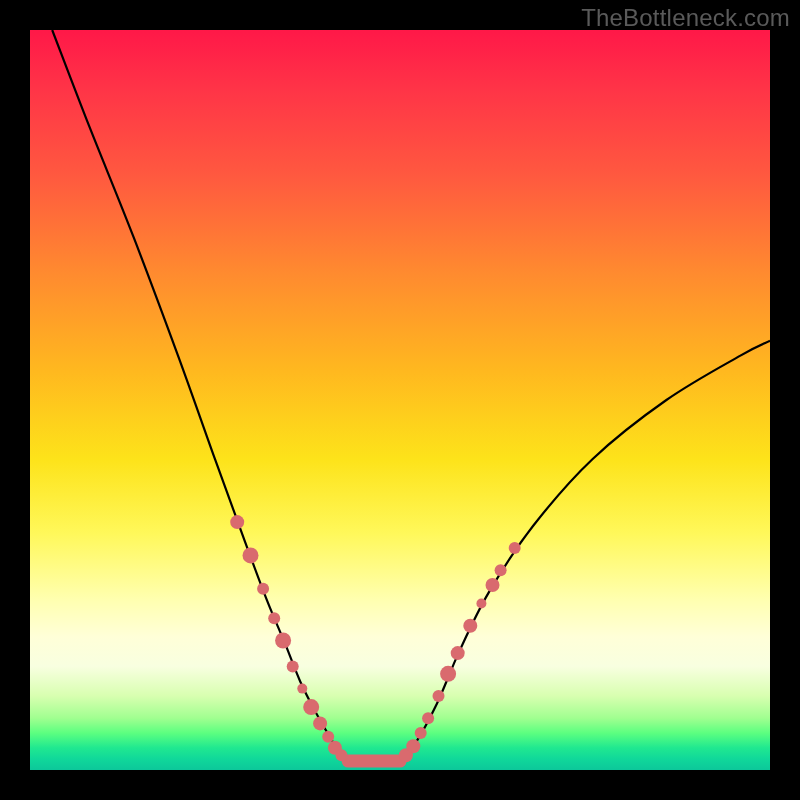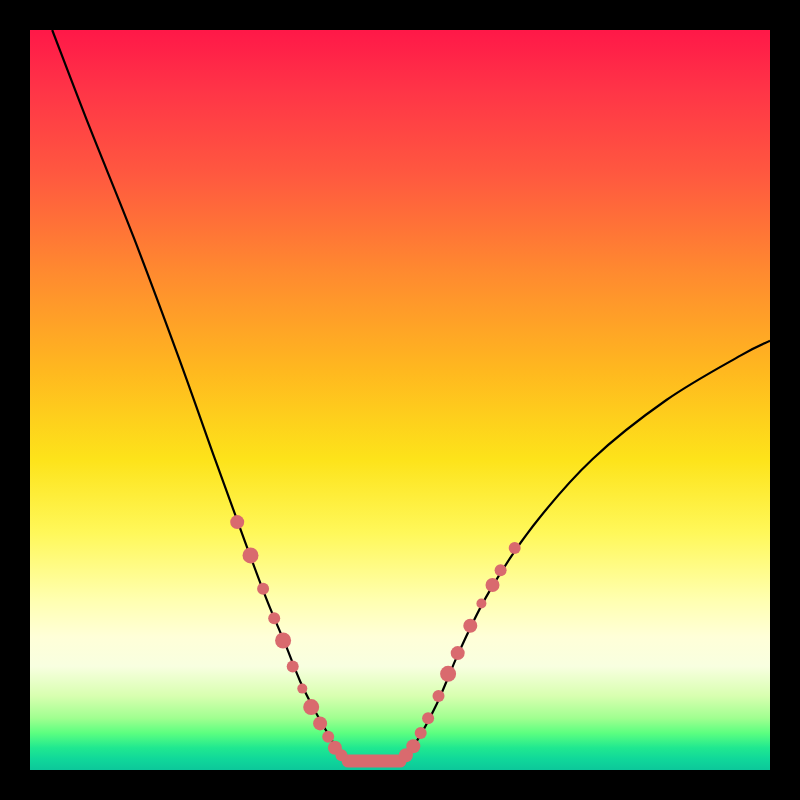--- a/index.html
+++ b/index.html
@@ -79,20 +79,21 @@
   .flat-bar {
     stroke: #d96a6e;
     stroke-width: 13;
     stroke-linecap: round;
   }
 </style>
 </head>
 <body>
 
 <div class="frame">
+  <div class="watermark">TheBottleneck.com</div>
   <div class="plot-area">
     <div class="gradient-bg"></div>
     <svg class="curves" viewBox="0 0 740 740">
       <path id="left-curve" class="curve" d="M 22.2 0.0 C 28.4 16.0, 45.6 61.7, 59.2 96.2 C 72.8 130.7, 88.8 169.0, 103.6 207.2 C 118.4 245.4, 134.4 288.6, 148.0 325.6 C 161.6 362.6, 173.9 398.4, 185.0 429.2 C 196.1 460.0, 206.0 487.2, 214.6 510.6 C 223.2 534.0, 230.0 552.5, 236.8 569.8 C 243.6 587.1, 249.8 600.6, 255.3 614.2 C 260.8 627.8, 265.2 640.1, 270.1 651.2 C 275.0 662.3, 280.0 671.5, 284.9 680.8 C 289.8 690.0, 295.4 699.5, 299.7 706.7 C 304.0 713.9, 307.7 719.7, 310.8 723.7 C 313.9 727.8, 317.0 729.9, 318.2 731.1"></path>
       <path id="right-curve" class="curve" d="M 370.0 731.1 C 372.5 728.3, 378.6 723.7, 384.8 714.1 C 391.0 704.5, 399.6 688.8, 407.0 673.4 C 414.4 658.0, 420.6 640.1, 429.2 621.6 C 437.8 603.1, 446.5 583.4, 458.8 562.4 C 471.1 541.4, 485.9 518.0, 503.2 495.8 C 520.5 473.6, 540.2 450.2, 562.4 429.2 C 584.6 408.2, 611.7 387.3, 636.4 370.0 C 661.1 352.7, 693.1 335.5, 710.4 325.6 C 727.7 315.7, 735.1 313.3, 740.0 310.8"></path>
       <line id="flat-seg" class="flat-bar" x1="318.2" y1="731.12" x2="370" y2="731.12"></line>
       <g id="dots-left">
           <circle class="dot" cx="207.2" cy="492.1" r="7"></circle>
           <circle class="dot" cx="220.5" cy="525.4" r="8"></circle>
           <circle class="dot" cx="233.1" cy="558.7" r="6"></circle>

